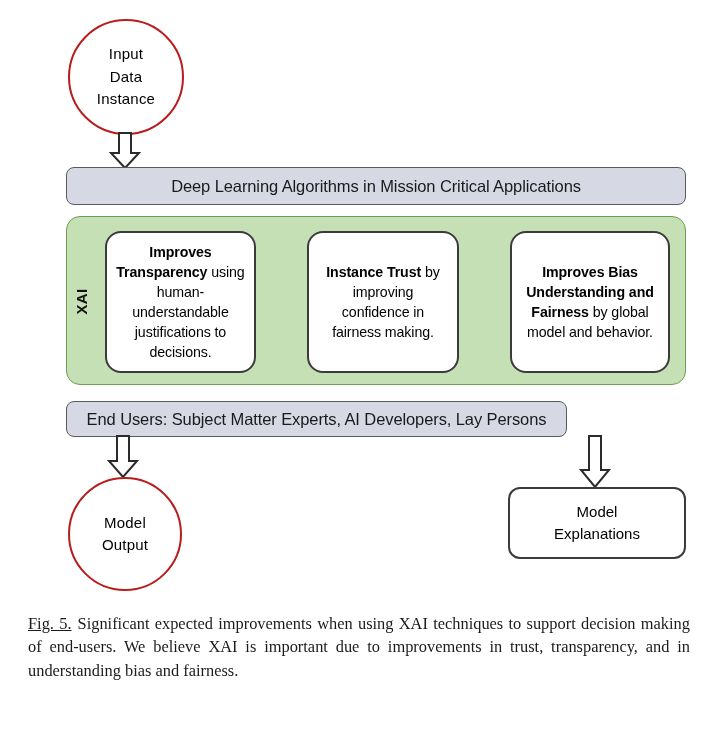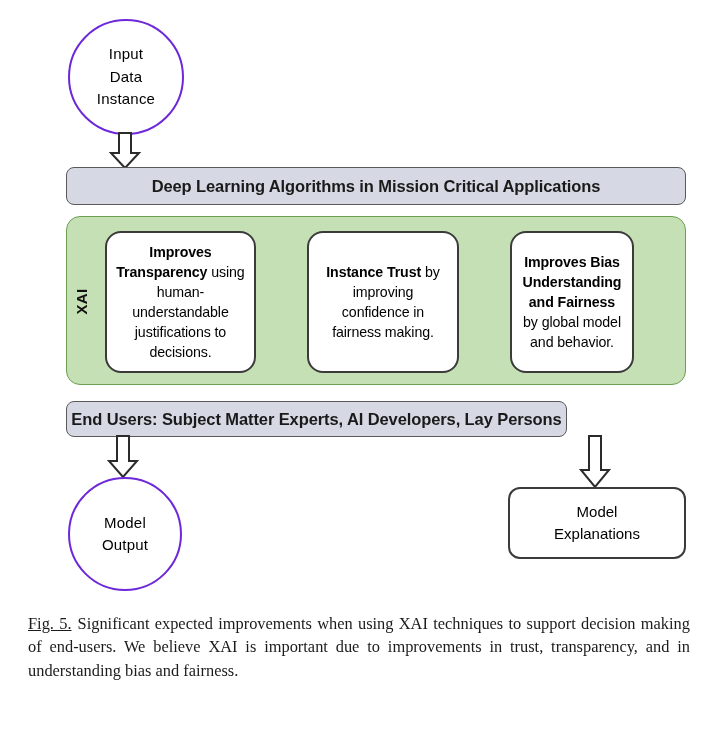--- a/index.html
+++ b/index.html
@@ -28,21 +28,21 @@
     position: absolute;
     box-sizing: border-box;
     display: flex;
     align-items: center;
     justify-content: center;
     text-align: center;
   }
 
   
   .circle {
-    border: 2px solid #6d28d9;
+    border: 2px solid #b91c1c;
     border-radius: 50%;
     background: #ffffff;
     text-align: center;
   }
   .circle .label {
     font-size: 15px;
     line-height: 1.5;
     letter-spacing: .2px;
   }
 
@@ -63,21 +63,21 @@
   }
 
   
   .banner {
     background: #d6d9e4;
     border: 1.6px solid #5a5a5a;
     border-radius: 8px;
   }
   .banner .label {
     font-size: 16.5px;
-    font-weight: 700;
+    font-weight: 400;
     letter-spacing: -0.1px;
     color: #1a1a1a;
   }
   #dl-banner {
     left: 66px;
     top: 167px;
     width: 620px;
     height: 38px;
   }
   #endusers-banner {
@@ -146,21 +146,21 @@
   }
   #card-trust {
     left: 240px;
     top: 14px;
     width: 152px;
     height: 142px;
   }
   #card-bias {
     left: 443px;
     top: 14px;
-    width: 124px;
+    width: 160px;
     height: 142px;
   }
 
   
   #model-explanations-box {
     left: 508px;
     top: 487px;
     width: 178px;
     height: 72px;
     background: #ffffff;

